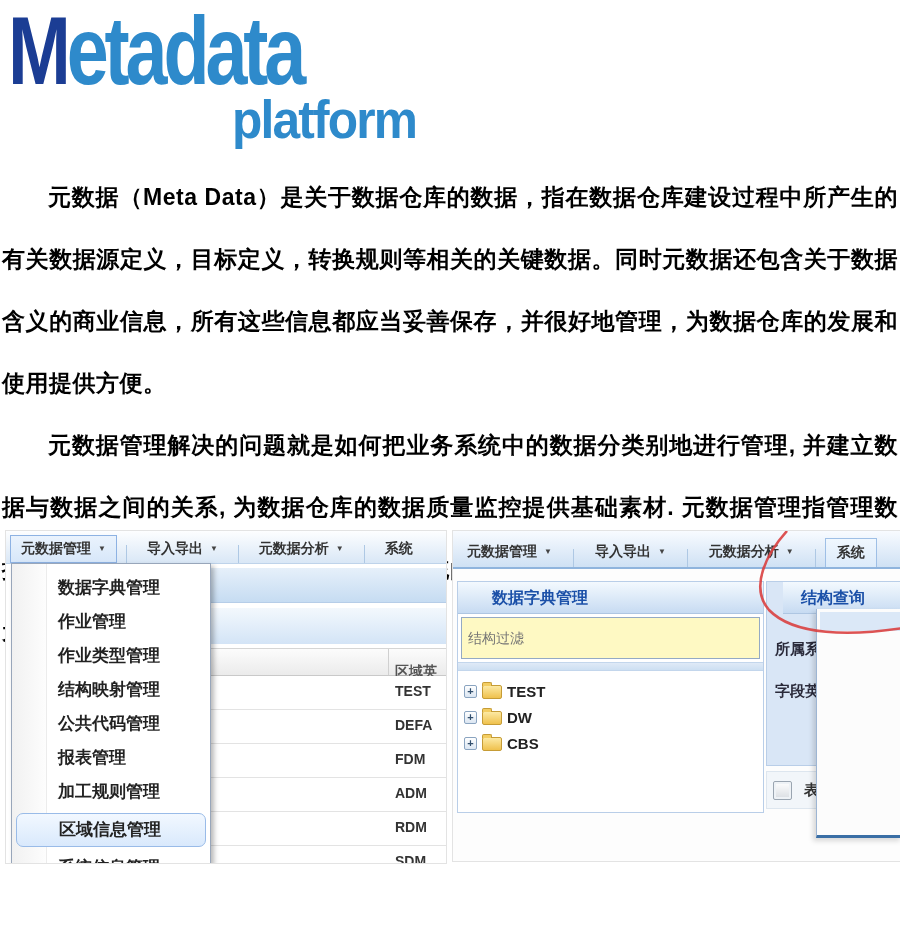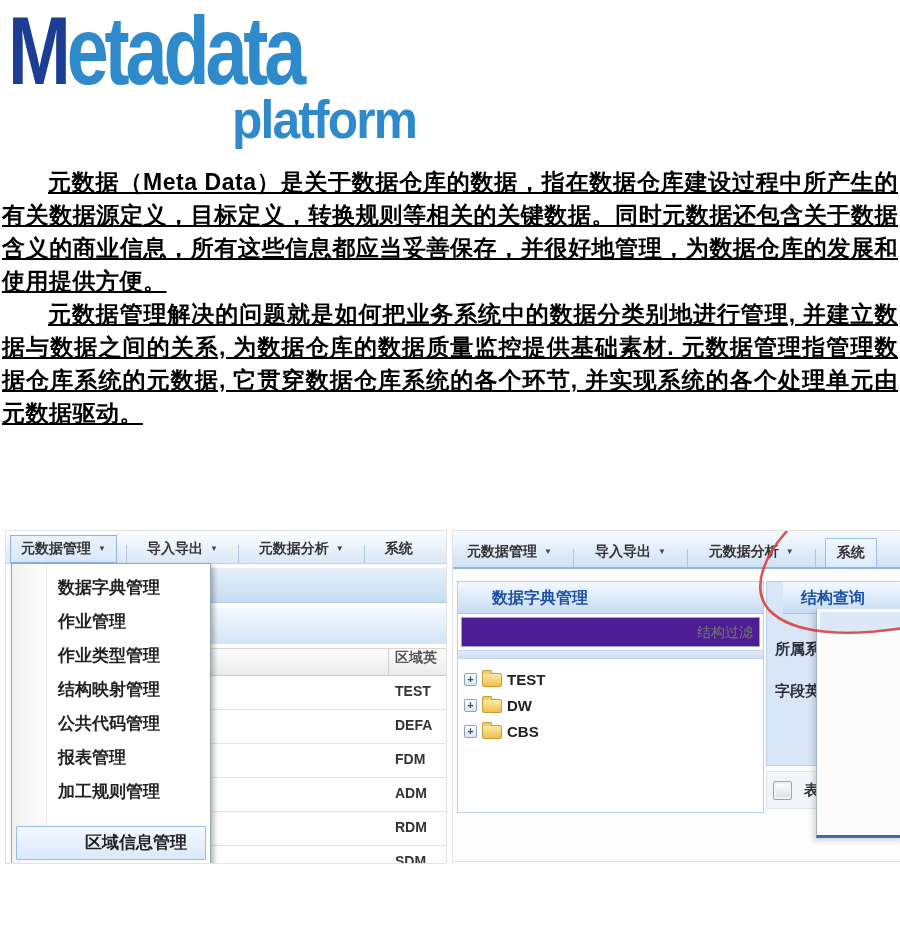--- a/index.html
+++ b/index.html
@@ -8,22 +8,22 @@
   
   .logo-wrap{position:absolute;top:2px;left:8px;}
   .logo-main{font-size:92px;font-weight:bold;letter-spacing:-5px;line-height:1;color:#2e8acb;
              transform:scaleX(0.82) scaleY(1.05);transform-origin:top left;white-space:nowrap;}
   .logo-main .initial{color:#1b3d94;}
   .logo-sub{position:absolute;top:86px;left:224px;font-size:54px;font-weight:bold;letter-spacing:-2px;
             color:#2e8acb;transform:scaleX(0.92);transform-origin:top left;white-space:nowrap;}
 
   
   .doc-text{position:absolute;top:166px;left:2px;width:896px;color:#000;}
-  .doc-text p{margin:0;text-indent:2em;font-size:23px;line-height:33px;font-weight:600;
-              text-align:justify;letter-spacing:0.5px;text-decoration:underline;}
+  .doc-text p{margin:0;text-indent:2em;font-size:23px;line-height:62px;font-weight:600;
+              text-align:justify;letter-spacing:0.5px;}
 
   
   .shot{position:absolute;overflow:hidden;background:#fff;border:1px solid #e3e3e3;}
   .menubar{display:flex;align-items:flex-end;font-size:14px;font-weight:bold;color:#333;}
   .menu-item{display:flex;align-items:center;gap:7px;padding:4px 10px;white-space:nowrap;border:1px solid transparent;}
   .menu-arrow{font-size:8px;color:#444;line-height:1;}
   .msep{width:1px;height:18px;background:#aec8e4;margin:0 9px;}
 
   
   .shot-left{left:5px;top:530px;width:440px;height:332px;}
@@ -31,48 +31,48 @@
   .menubar-l .menu-item.active{background:linear-gradient(#eaf3fd,#d7e7f9);border:1px solid #8db2e3;}
   .content-l{position:relative;height:298px;}
   .bar-blue1{position:absolute;left:198px;right:0;top:4px;height:34px;
              background:linear-gradient(#e6f0fa,#c6dcf2);border-bottom:1px solid #b6cde8;}
   .bar-blue2{position:absolute;left:198px;right:0;top:44px;height:36px;
              background:linear-gradient(#f3f8fd,#d3e4f6);}
   .table-l{position:absolute;left:198px;right:0;top:84px;bottom:0;background:#fff;}
   .th-row{height:26px;background:linear-gradient(#fcfcfc,#ebebeb);border-top:1px solid #d5d5d5;
           border-bottom:1px solid #c9c9c9;position:relative;}
   .th-row .colline{position:absolute;left:184px;top:0;bottom:0;width:1px;background:#d0d0d0;}
-  .th-label{position:absolute;left:191px;top:0;font-size:14px;font-weight:bold;color:#555;white-space:nowrap;}
+  .th-label{position:absolute;left:191px;top:14px;font-size:14px;font-weight:bold;color:#555;white-space:nowrap;}
   .t-row{height:33px;border-bottom:1px solid #e3e3e3;position:relative;background:#fff;}
   .t-cell{position:absolute;left:191px;top:7px;font-size:14px;font-weight:bold;color:#333;white-space:nowrap;}
 
   .dropdown-l{position:absolute;left:5px;top:-1px;width:198px;height:299px;background:#fff;
               border:1px solid #98a6ba;box-shadow:3px 3px 5px rgba(0,0,0,0.28);z-index:5;}
   .dd-strip{position:absolute;left:0;top:0;bottom:0;width:34px;
             background:linear-gradient(90deg,#f1f1f1,#fdfdfd);border-right:1px solid #ececec;}
   .dd-list{position:absolute;left:0;right:0;top:7px;}
   .dd-item{height:34px;line-height:34px;padding-left:46px;font-size:17px;font-weight:bold;color:#222;
            position:relative;white-space:nowrap;}
-  .dd-item.selected{background:linear-gradient(#f2f8ff,#d9e9fc);border:1px solid #99bbe8;border-radius:1px;
-           margin:17px 4px;padding-left:68px;height:32px;line-height:32px;}
+  .dd-item.selected{background:linear-gradient(#f2f8ff,#d9e9fc);border:1px solid #99bbe8;border-radius:7px;
+           margin:4px 4px;padding-left:42px;height:32px;line-height:32px;}
 
   
   .shot-right{left:452px;top:530px;width:448px;height:330px;background:#f6fafd;}
   .menubar-r{height:36px;background:linear-gradient(#f8fbff,#cfe1f4);border-bottom:2px solid #8fb4dd;}
   .menubar-r .menu-item{padding:5px 11px;}
   .menubar-r .menu-item.open{background:linear-gradient(#f0f7fe,#dcebfa);border:1px solid #9ebfe6;border-bottom:none;}
   .body-r{position:relative;height:292px;background:#fdfdfd;}
 
   .lpanel{position:absolute;left:4px;top:12px;width:305px;height:230px;background:#fff;border:1px solid #b9cee8;}
   .panel-hdr{height:31px;background:linear-gradient(#f3f9fe,#c7dbf2);border-bottom:1px solid #aec6e2;
              color:#1b50a8;font-weight:bold;font-size:16px;line-height:31px;}
   .lpanel .panel-hdr{padding-left:34px;}
   .filter-row{padding:3px;}
   .filter-input{width:100%;box-sizing:border-box;height:26px;border:1px solid #94aac4;font-size:14px;
-                padding:14px 6px;color:#888;font-family:"Liberation Sans",sans-serif;background:#4c1d95;text-align:right;}
+                padding:20px 6px;color:#888;font-family:"Liberation Sans",sans-serif;background:#fef9c3;}
   .lp-sep{height:7px;background:linear-gradient(#dfeaf7,#cddff2);border-top:1px solid #c3d6ec;border-bottom:1px solid #c3d6ec;}
   .tree{padding:7px 0 0 6px;}
   .tree-row{display:flex;align-items:center;gap:5px;height:26px;}
   .expander{width:13px;height:13px;box-sizing:border-box;border:1px solid #8aa4c0;border-radius:2px;
             background:linear-gradient(#ffffff,#dbe6f2);font-size:11px;line-height:10px;text-align:center;
             color:#33506e;font-weight:bold;}
   .expander::before{content:"+";}
   .folder-icon{position:relative;width:18px;height:12px;background:linear-gradient(#fce9a3,#efc14d);
                border:1px solid #c69c36;border-radius:2px;margin-top:2px;}
   .folder-icon::before{content:"";position:absolute;top:-4px;left:-1px;width:8px;height:3px;

